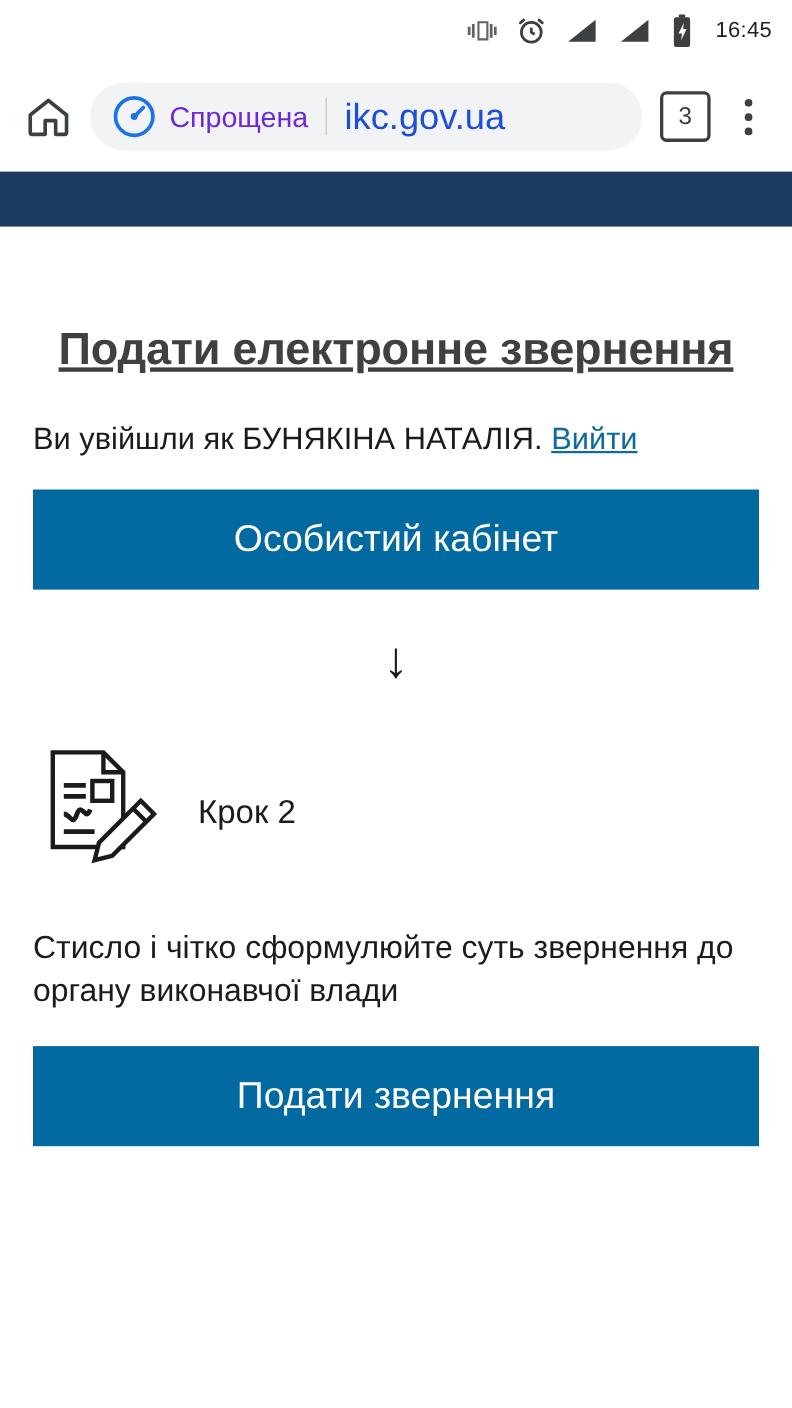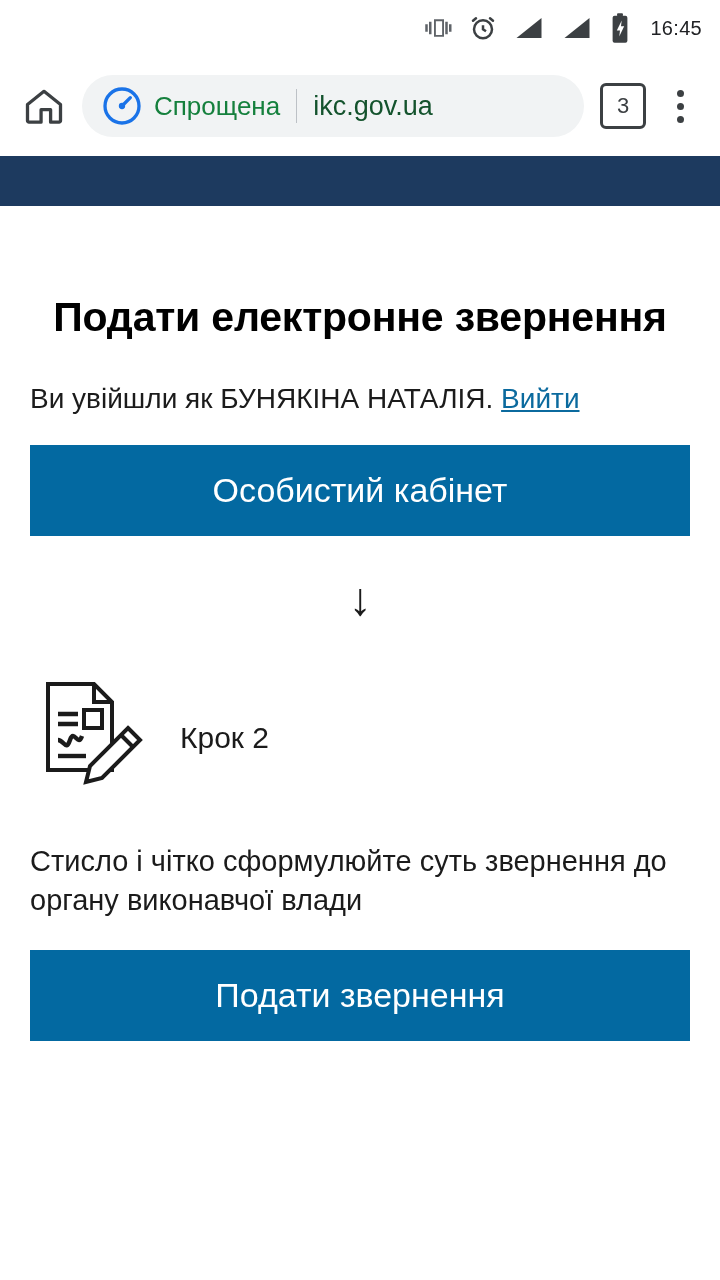--- a/index.html
+++ b/index.html
@@ -50,34 +50,34 @@
     background: #f1f3f4;
     border-radius: 31px;
     display: flex;
     align-items: center;
     padding: 0 20px;
     overflow: hidden;
     min-width: 0;
   }
   .omnibox .lite-icon { flex: 0 0 auto; display:flex; align-items:center; margin-right: 12px;}
   .omnibox .lite-label {
-    color: #15803d;
+    color: #6d28d9;
     font-size: 26px;
     white-space: nowrap;
     flex: 0 0 auto;
   }
   .omnibox .divider {
     width: 1px; height: 34px;
     background: #bdc1c6;
     margin: 0 16px;
     flex: 0 0 auto;
   }
   .omnibox .url {
-    color: #14532d;
-    font-size: 27px;
+    color: #1d4ed8;
+    font-size: 33px;
     white-space: nowrap;
     overflow: hidden;
     flex: 1 1 auto;
   }
   .tab-count {
     width: 46px; height: 46px;
     border: 3px solid #3c4043;
     border-radius: 6px;
     display: flex; align-items: center; justify-content: center;
     font-size: 22px; color: #3c4043; font-weight: 500;
@@ -103,24 +103,25 @@
   .site-header {
     height: 50px;
     background: #1d3a5f;
   }
   .content {
     padding: 0 30px;
   }
   h1.page-title {
     font-size: 41px;
     font-weight: 700;
-    color: #000000;
+    color: #404040;
     text-align: center;
     margin: 88px 0 0 0;
     letter-spacing: -0.2px;
+    text-decoration: underline;
   }
 
   .step-row {
     display: flex;
     align-items: center;
     gap: 26px;
     margin-top: 52px;
   }
   .step-icon { flex: 0 0 auto; }
   .step-label {

